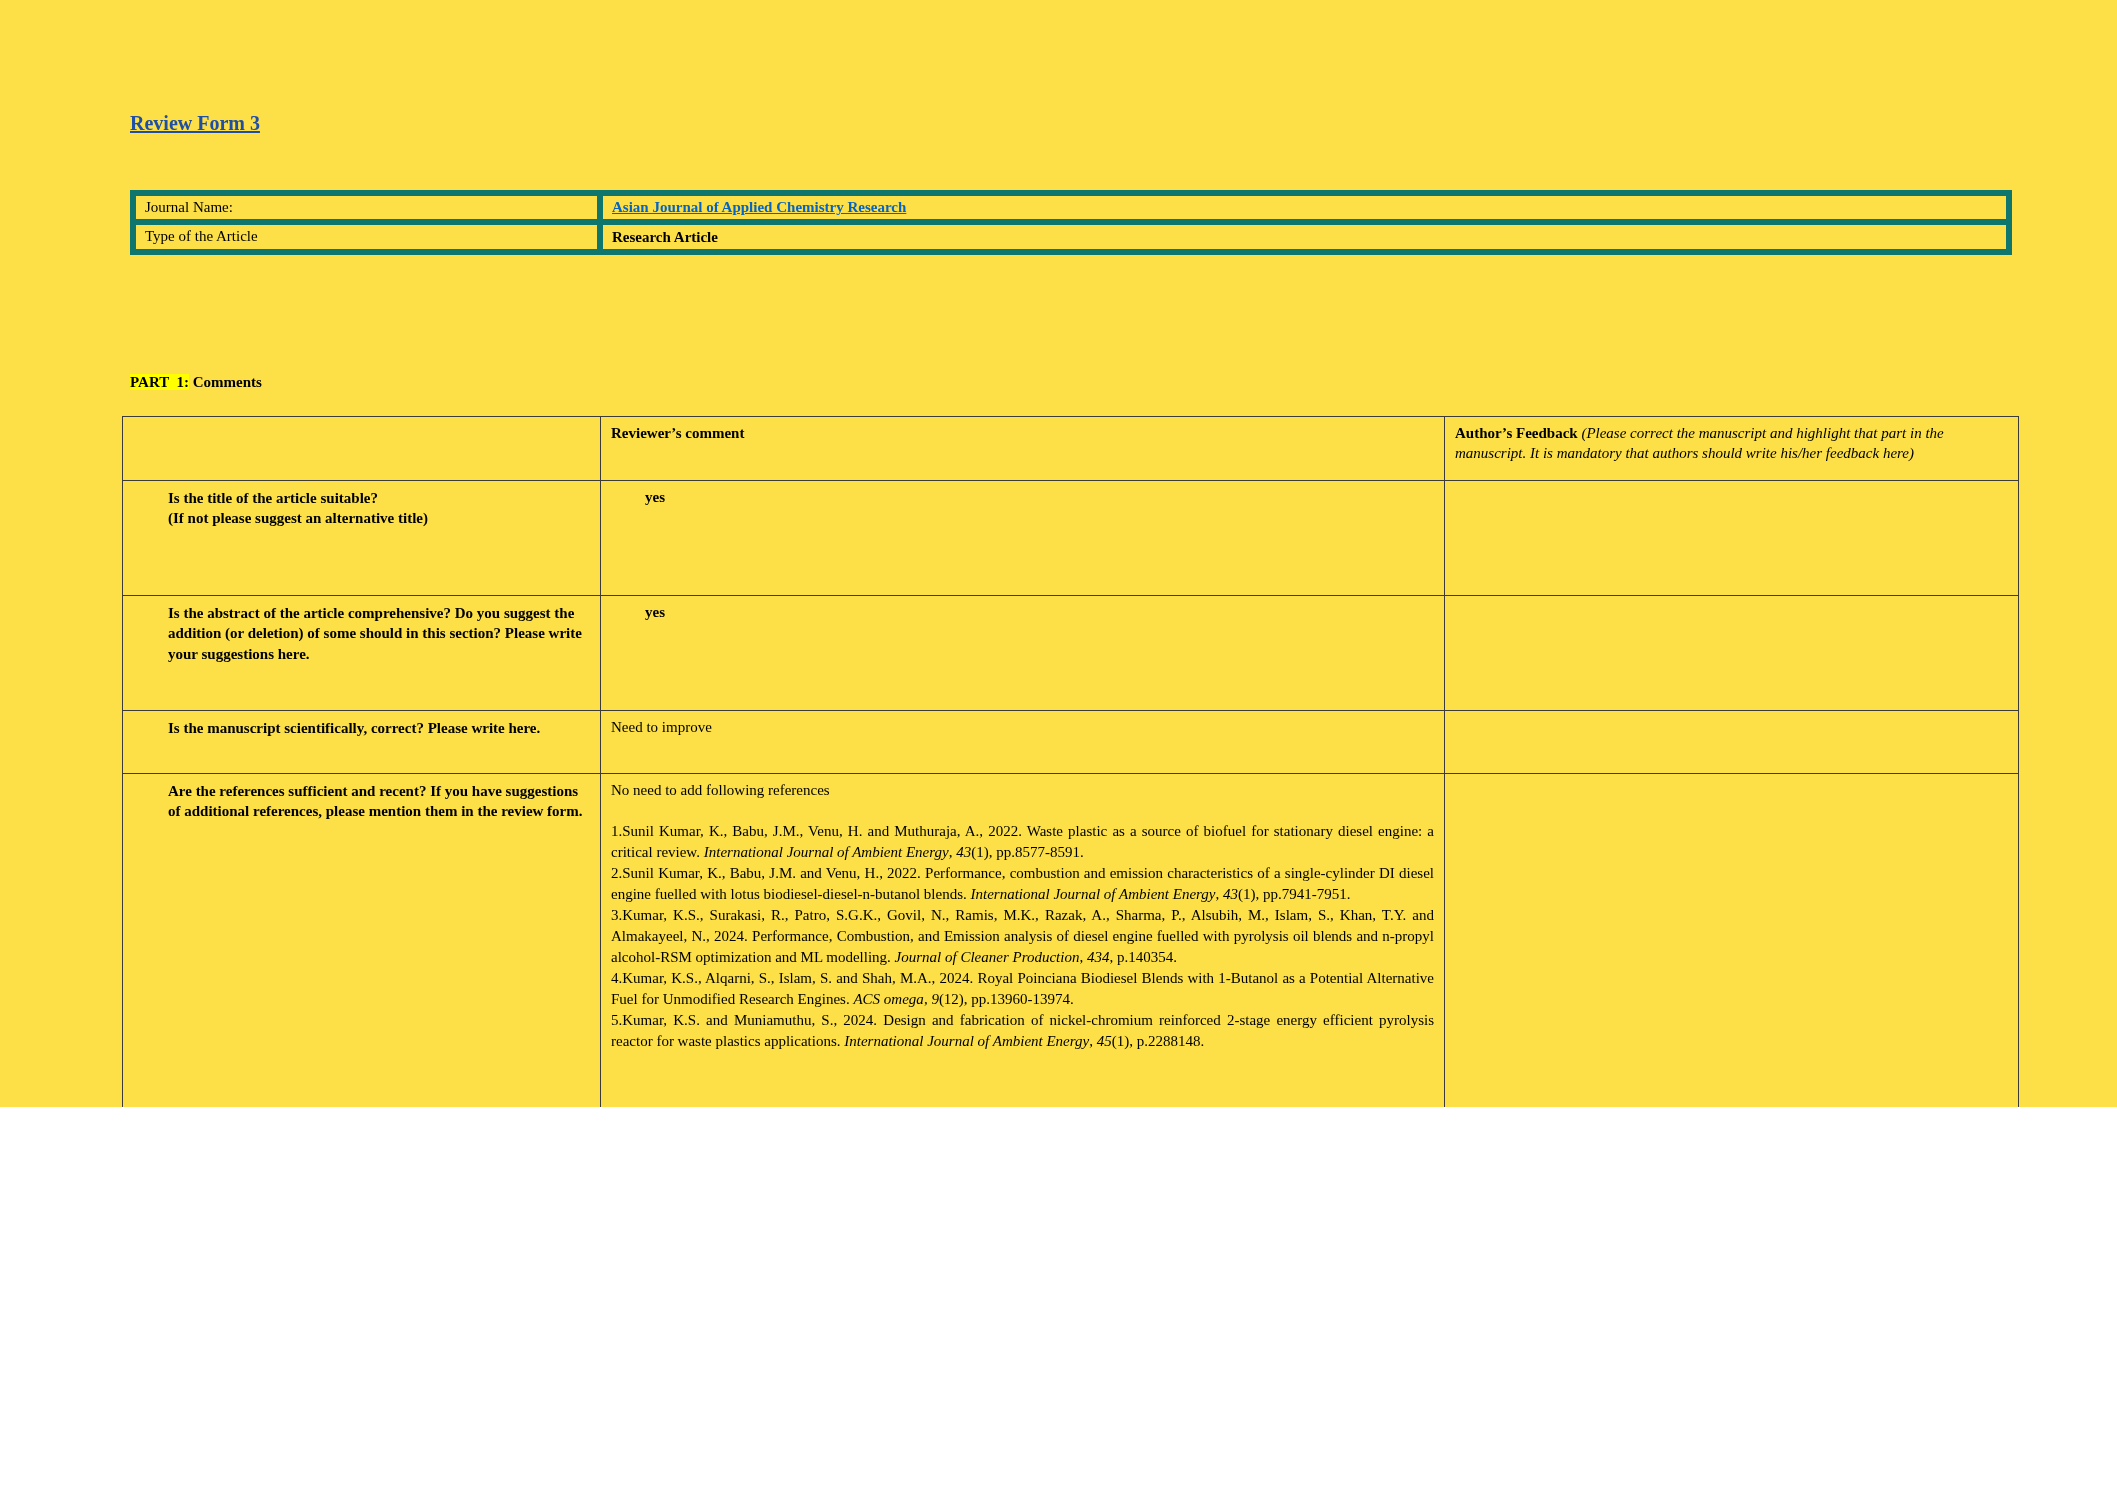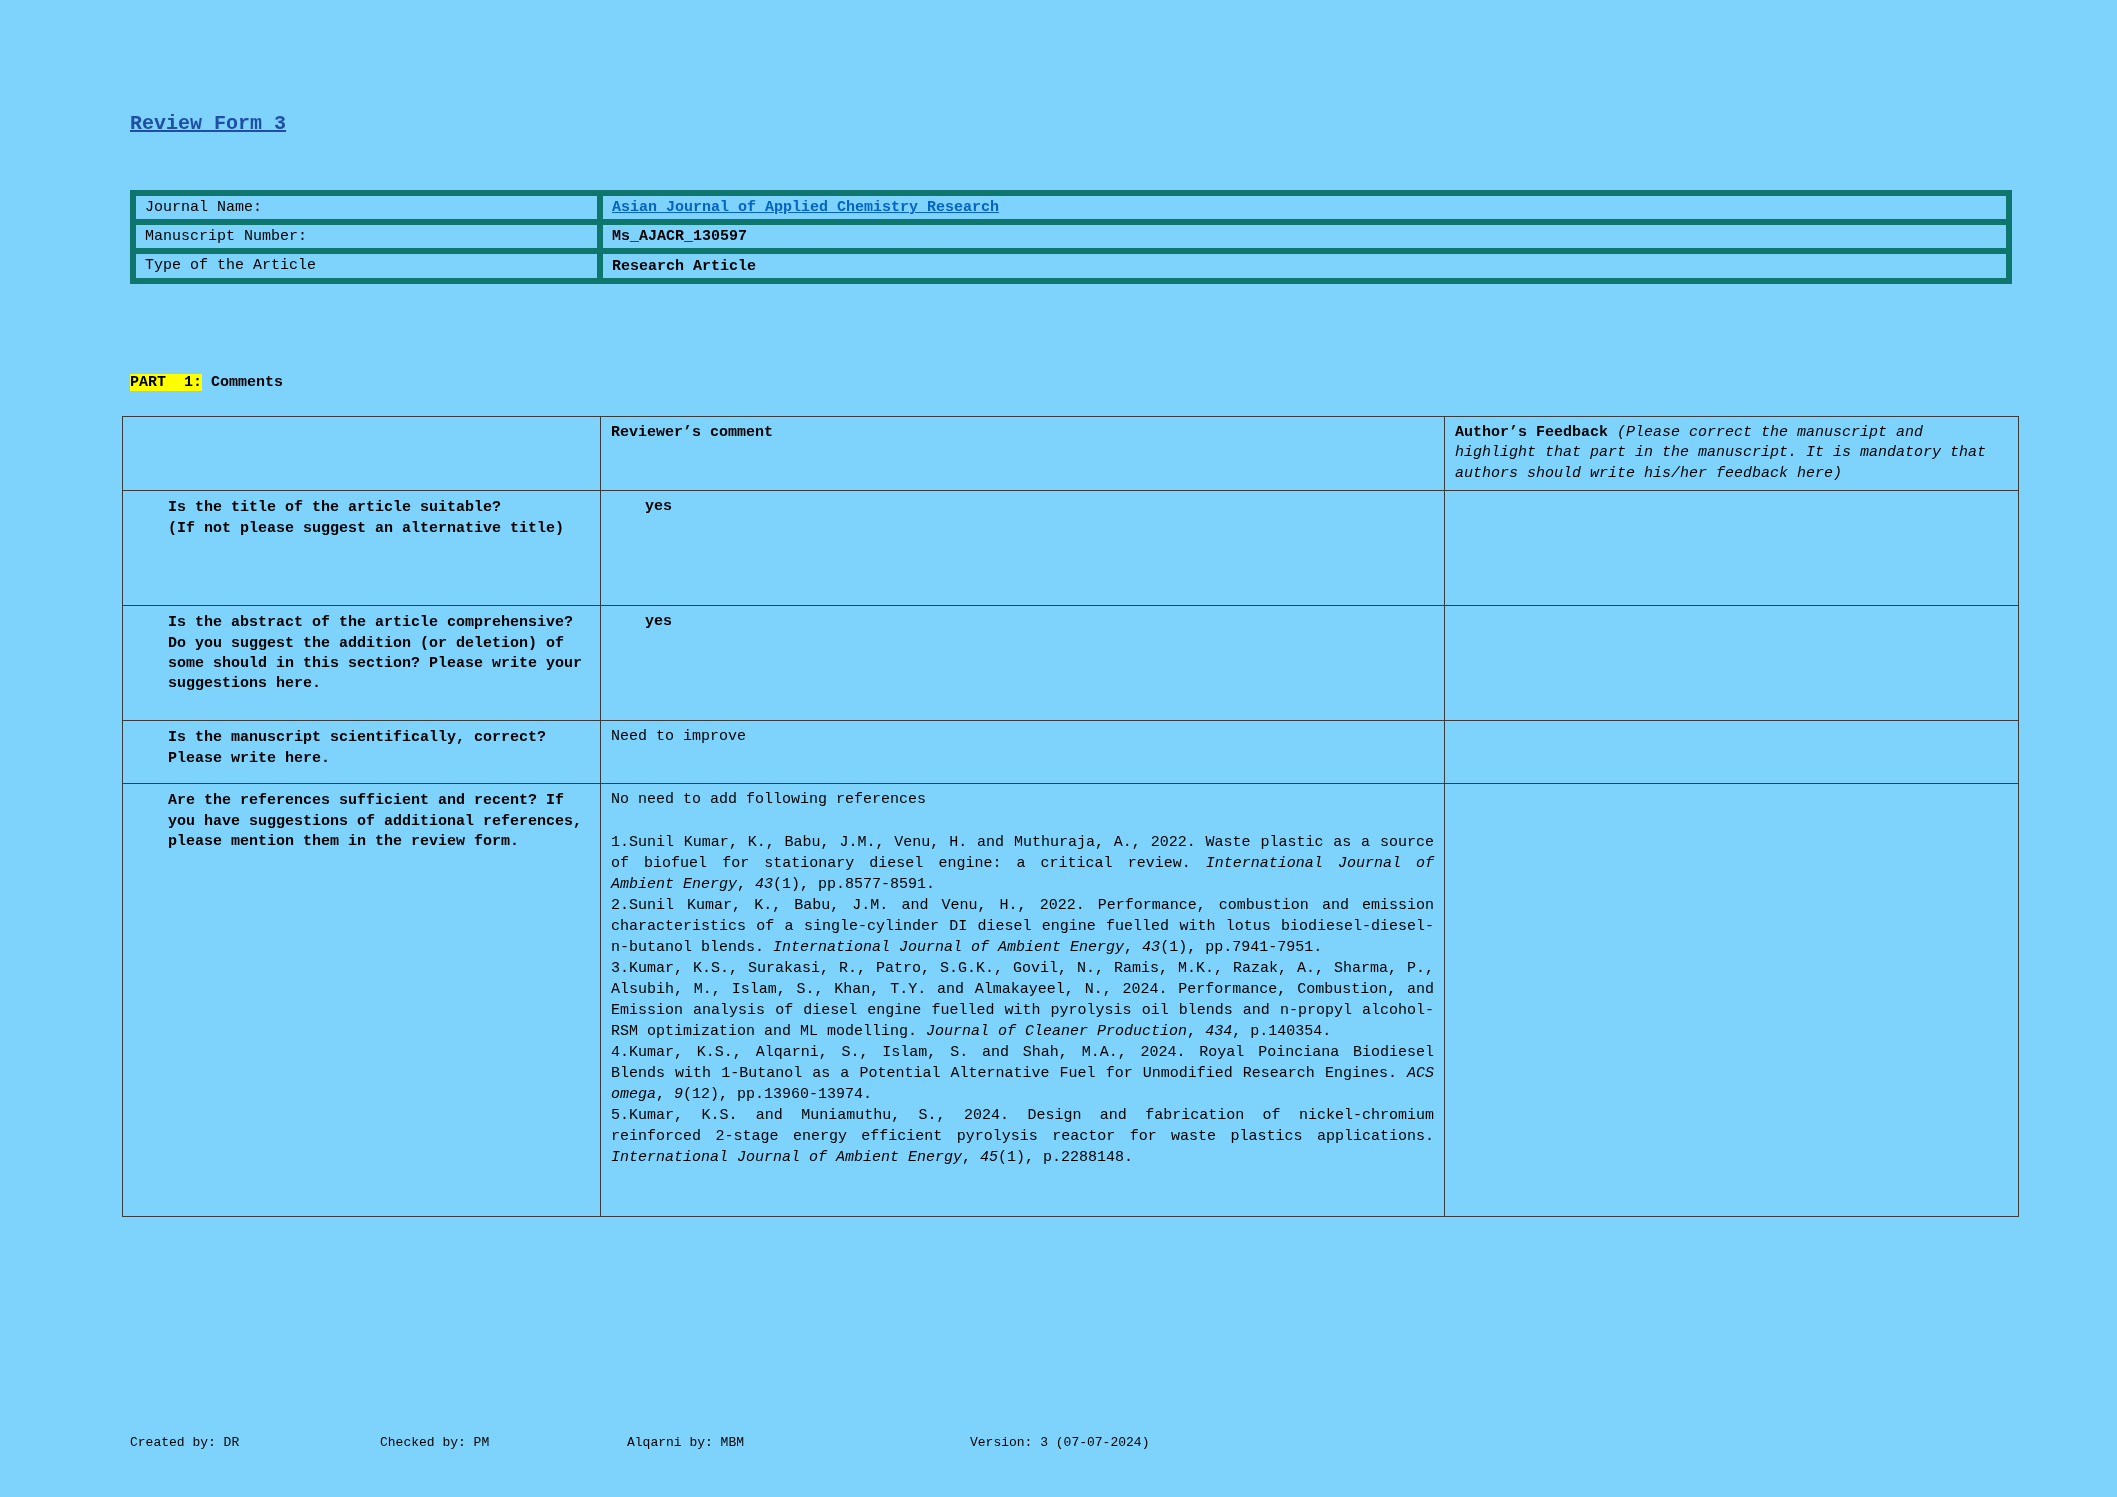--- a/index.html
+++ b/index.html
@@ -1,21 +1,21 @@
 <!DOCTYPE html>
 <html style="--title-blue: #1F4EA5; --link-blue: #0563C1; --highlight-yellow: #FFFF00;"><head>
 <meta charset="utf-8">
 <style>
   * { margin:0; padding:0; box-sizing:border-box; }
   html, body { background:#ffffff; }
   .page {
     position:relative;
-    width:2117px; height:1497px;
-    background:#7dd3fc;
-    font-family:Liberation Mono, monospace;
+    width:2117px; height:1107px;
+    background:#fde047;
+    font-family:Liberation Serif, serif;
     color:#000;
     overflow:hidden;
   }
 
   .doc-title {
     position:absolute; left:130px; top:112px;
     font-size:20px; font-weight:bold;
     text-decoration:underline;
     color:var(--title-blue, #1F4EA5);
   }
@@ -111,24 +111,20 @@
   <table class="info-table">
     <colgroup>
         <col style="width:467px">
         <col>
       </colgroup>
     <tbody>
         <tr class="ir1">
       <td class="lbl">Journal Name:</td>
       <td class="val"><span class="link" style="font-weight:bold">Asian Journal of Applied Chemistry Research</span></td>
     </tr>
-    <tr class="ir2">
-      <td class="lbl">Manuscript Number:</td>
-      <td class="val">Ms_AJACR_130597</td>
-    </tr>
     <tr class="ir4">
       <td class="lbl">Type of the Article</td>
       <td class="val">Research Article</td>
     </tr>
   </tbody>
     </table>
 
   <div class="part1"><span class="badge">PART  1:</span> <span>Comments</span></div>
 
   <table class="comments-table">

